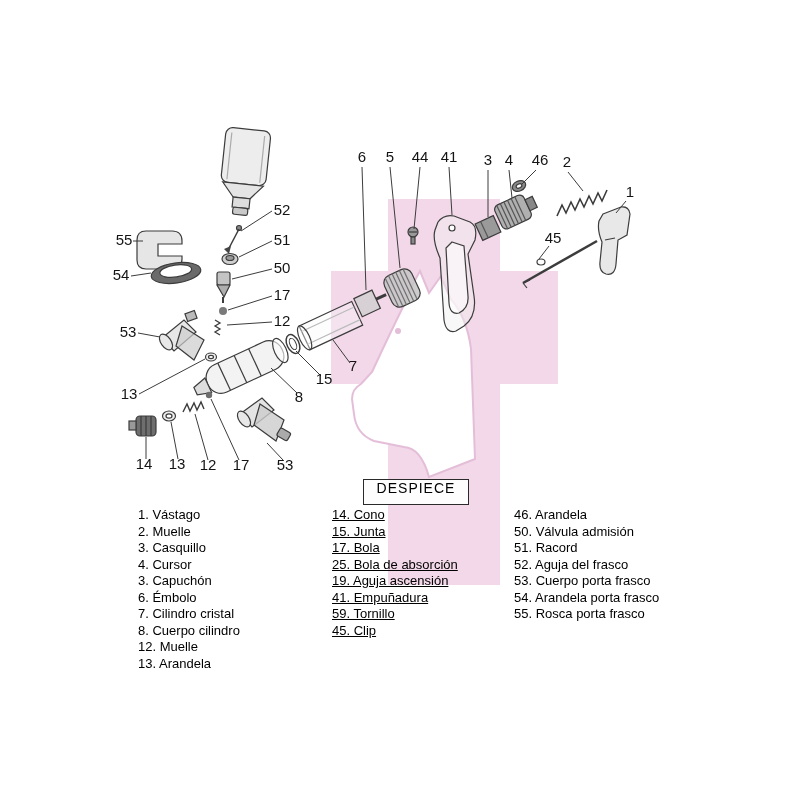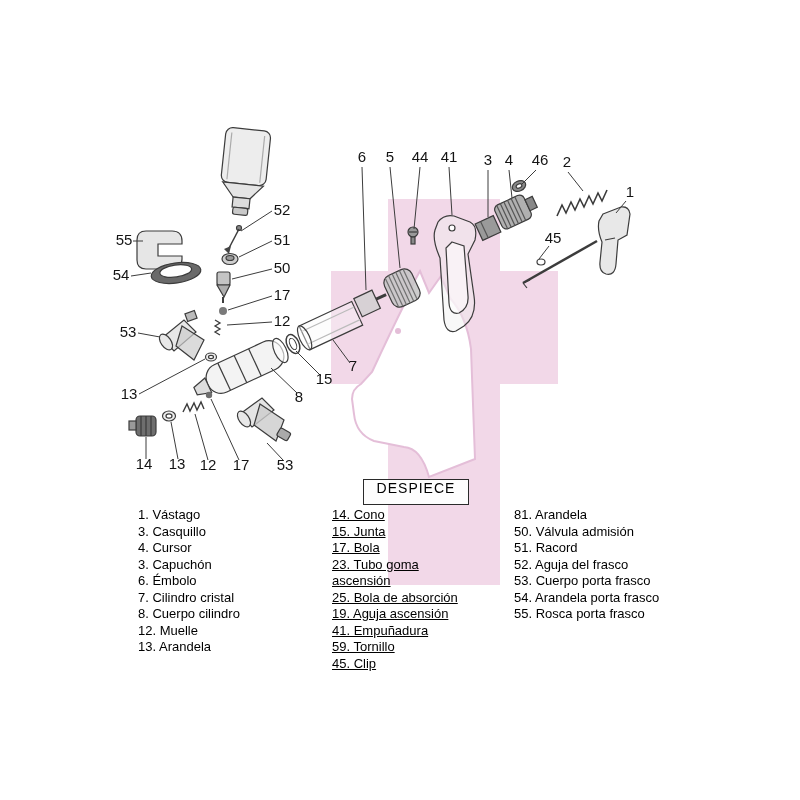--- a/index.html
+++ b/index.html
@@ -248,44 +248,44 @@
     <text class="callout" x="285" y="470">53</text>
   </g>
 </svg>
 
   <div class="title-box">
     <span>DESPIECE</span>
   </div>
 
   <div class="col col1">
     <div class="part-item">1. Vástago</div>
+    <div class="part-item">2. Muelle</div>
     <div class="part-item">3. Casquillo</div>
     <div class="part-item">4. Cursor</div>
     <div class="part-item">3. Capuchón</div>
     <div class="part-item">6. Émbolo</div>
     <div class="part-item">7. Cilindro cristal</div>
     <div class="part-item">8. Cuerpo cilindro</div>
     <div class="part-item">12. Muelle</div>
     <div class="part-item">13. Arandela</div>
   </div>
 
   <div class="col col2">
     <div class="part-item">14. Cono</div>
     <div class="part-item">15. Junta</div>
     <div class="part-item">17. Bola</div>
-    <div class="part-item">23. Tubo goma ascensión</div>
     <div class="part-item">25. Bola de absorción</div>
     <div class="part-item">19. Aguja ascensión</div>
     <div class="part-item">41. Empuñadura</div>
     <div class="part-item">59. Tornillo</div>
     <div class="part-item">45. Clip</div>
   </div>
 
   <div class="col col3">
-    <div class="part-item">81. Arandela</div>
+    <div class="part-item">46. Arandela</div>
     <div class="part-item">50. Válvula admisión</div>
     <div class="part-item">51. Racord</div>
     <div class="part-item">52. Aguja del frasco</div>
     <div class="part-item">53. Cuerpo porta frasco</div>
     <div class="part-item">54. Arandela porta frasco</div>
     <div class="part-item">55. Rosca porta frasco</div>
   </div>
 
 </div>
 

